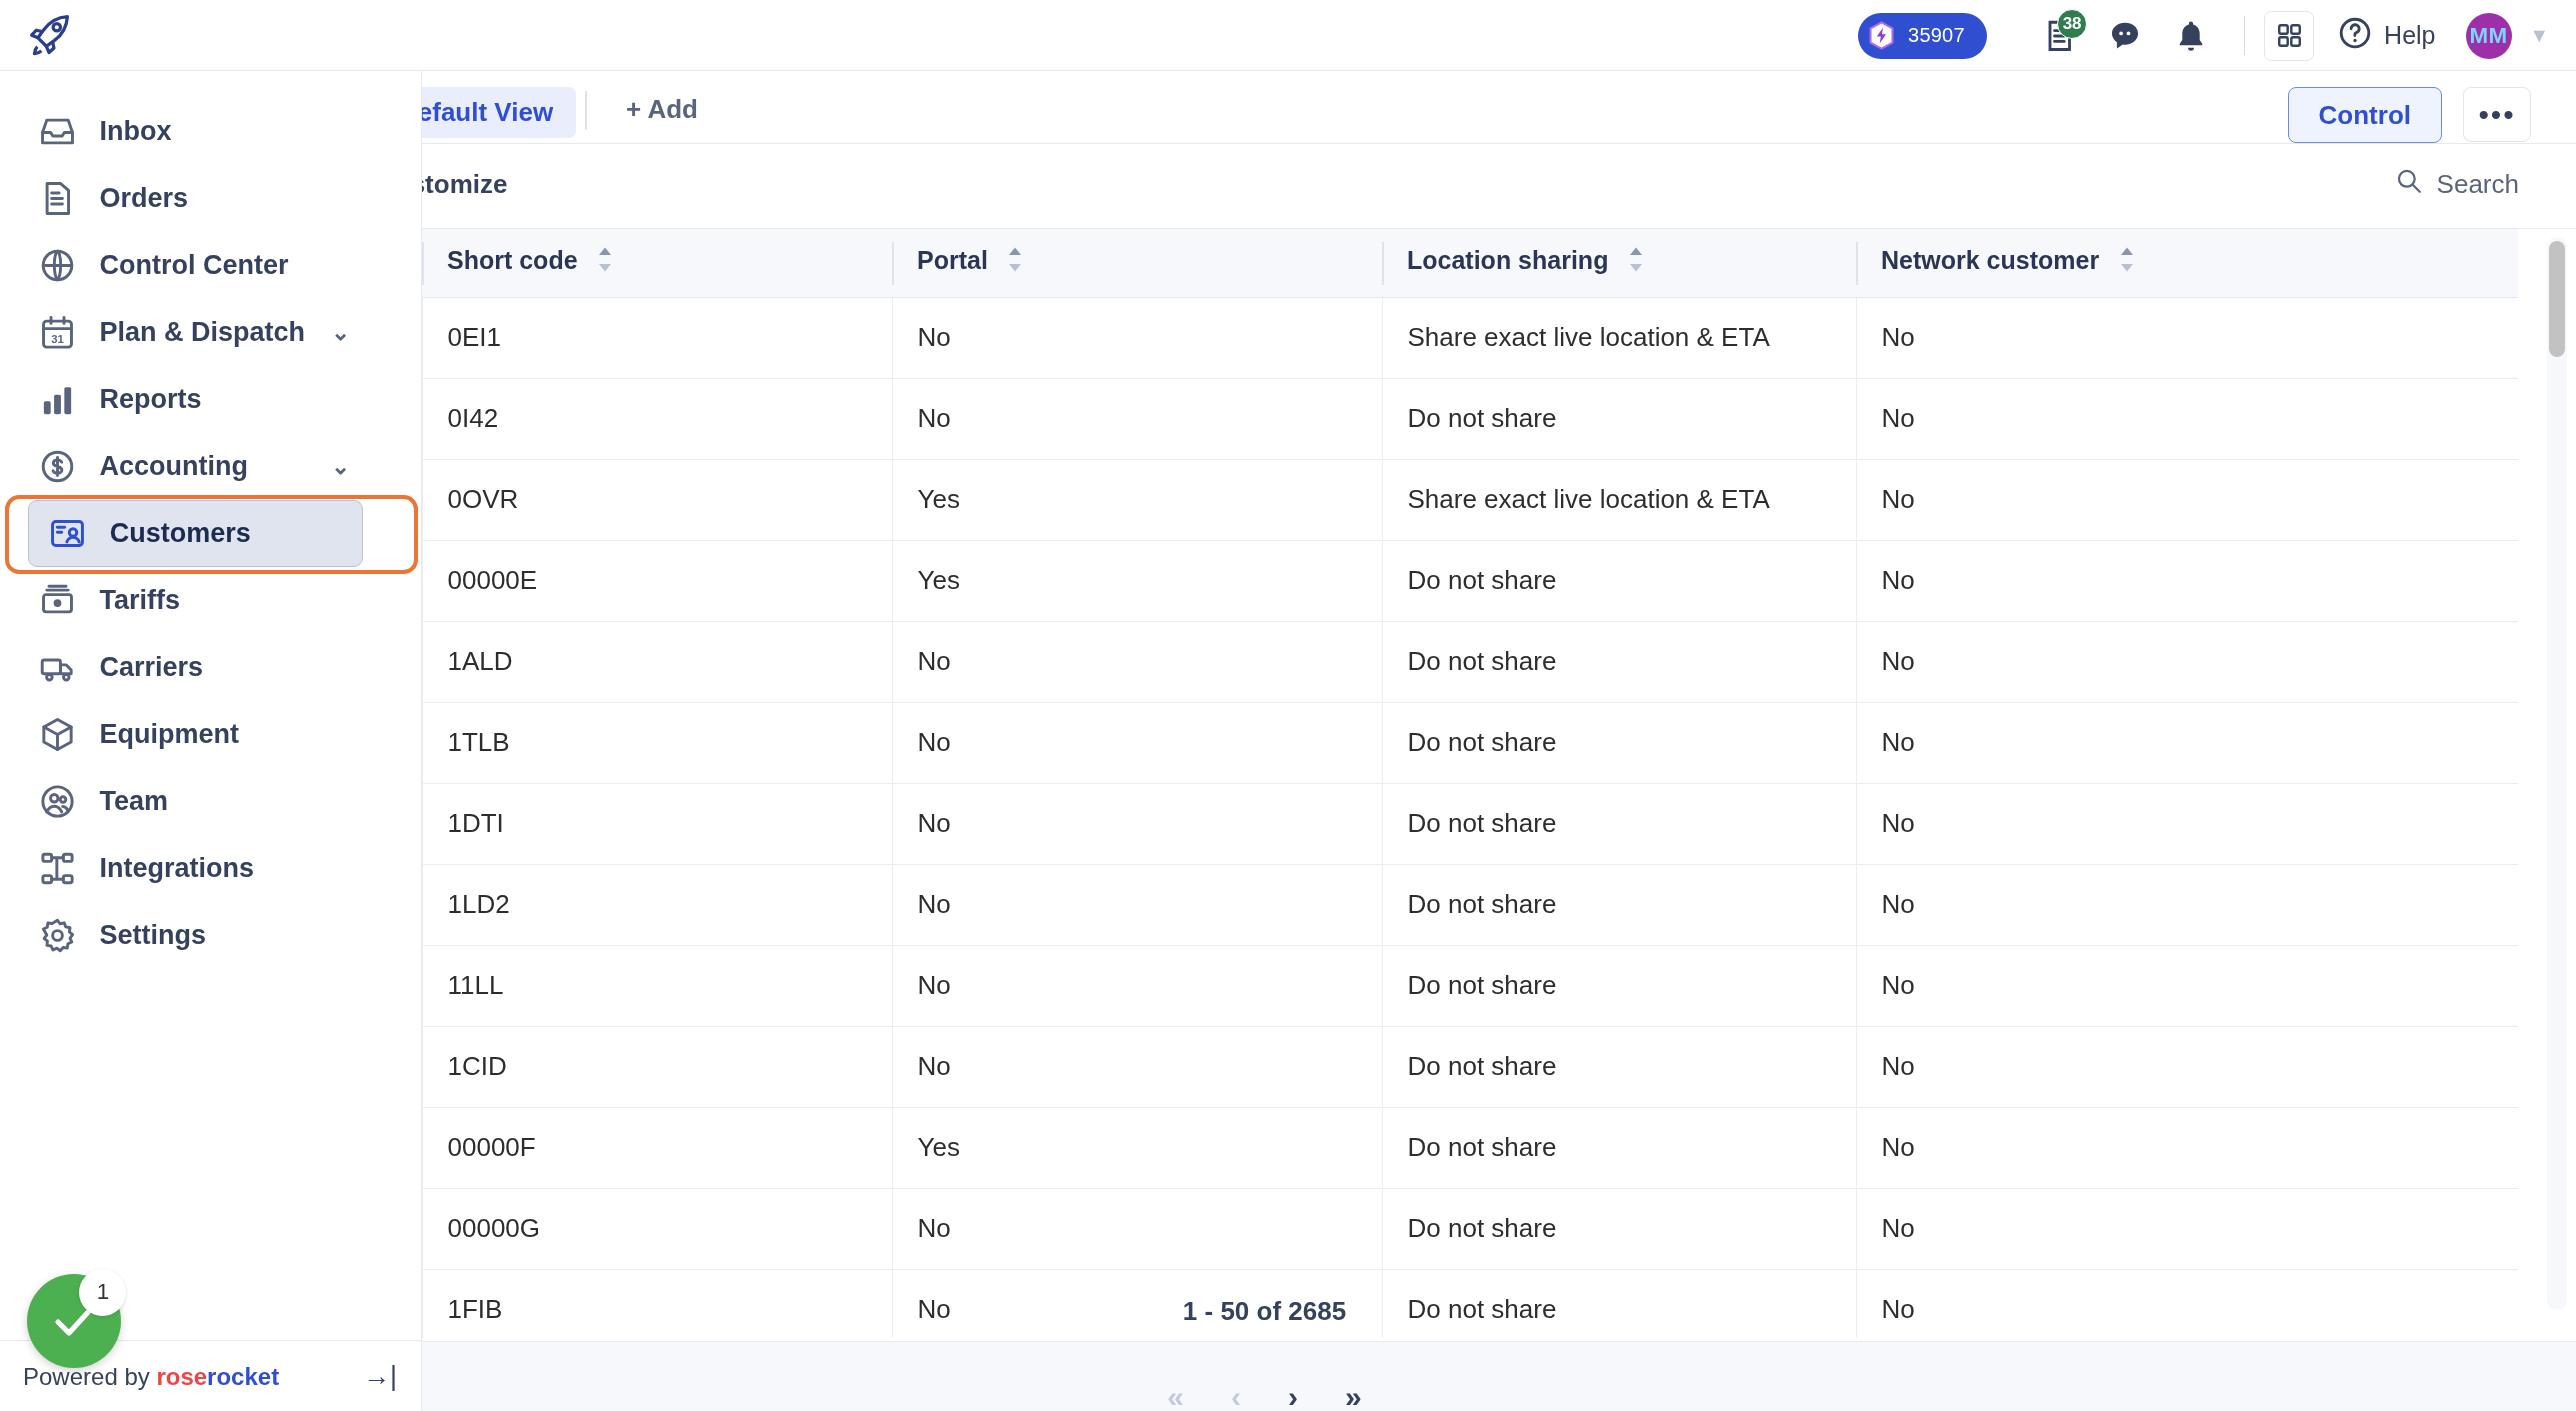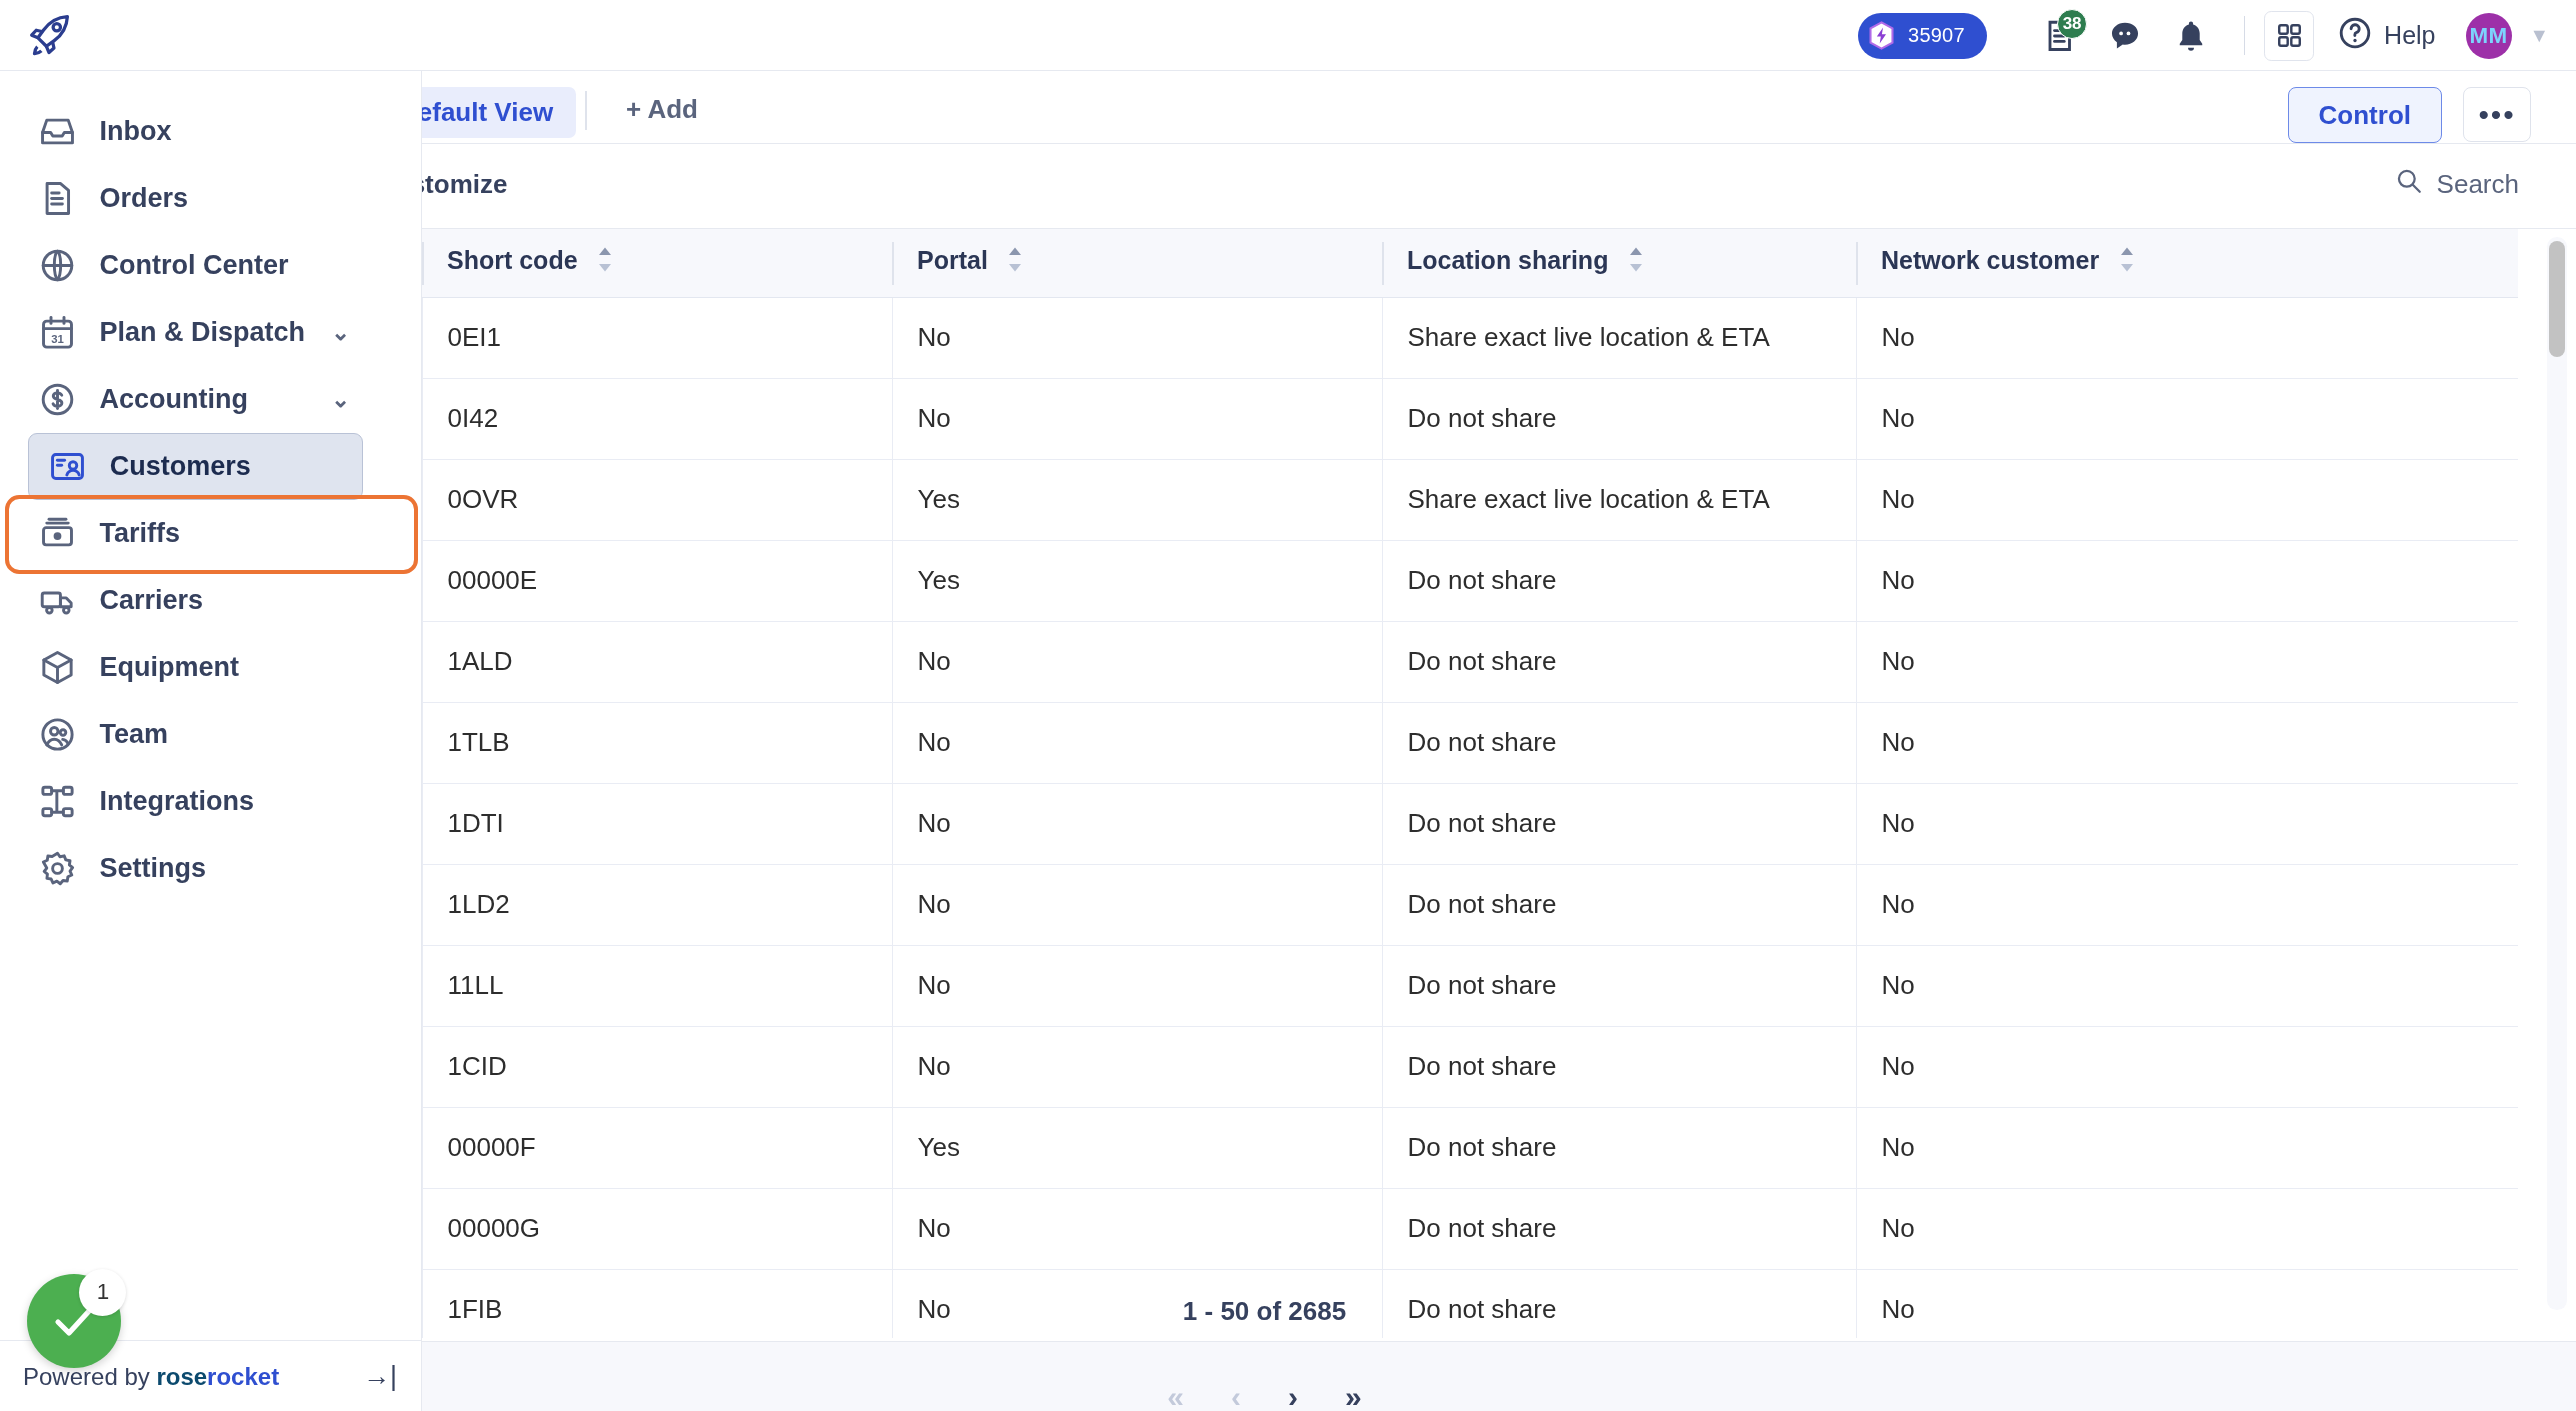--- a/index.html
+++ b/index.html
@@ -191,21 +191,21 @@
     border:4.5px solid #ec7434; border-radius:14.3px; z-index:60;
     pointer-events:none;
   }
 
   .side-footer {
     position:absolute; left:0; bottom:0; width:422px; height:72px;
     border-top:0.9px solid #e6e9f0; display:flex; align-items:center;
     padding-left:23px;
   }
   .powered { font-size:24px; color:#36415e; }
-  .powered b { color:#0c4a6e; }
+  .powered b { color:#ef4444; }
   .powered i { color:#2f4fd0; font-style:normal; font-weight:700; }
   .collapse { position:absolute; right:25px; font-size:27px; color:#36415e; }
 
   .fab {
     position:absolute; left:27px; bottom:43px; width:94px; height:94px;
     border-radius:50%; background:#4caf50; z-index:70;
     display:flex; align-items:center; justify-content:center;
     box-shadow:0 2.7px 9px rgba(0,0,0,.18);
   }
   .fab-badge {
@@ -446,20 +446,30 @@
             <line x1="8" y1="2.8" x2="8" y2="6.4"></line>
             <line x1="16" y1="2.8" x2="16" y2="6.4"></line>
             <text x="12" y="18.4" font-size="7" font-family="Liberation Sans, sans-serif" fill="#5a647d" stroke="none" text-anchor="middle">31</text>
           </svg>
         </span>
         <span>Plan &amp; Dispatch</span>
         <span class="chev">⌄</span>
       </div>
       <div class="nav-item">
         <span class="ico">
+          <svg width="39" height="39" viewBox="0 0 24 24" fill="#5a647d">
+            <rect x="3.6" y="13" width="4.2" height="8" rx="1"></rect>
+            <rect x="9.9" y="9" width="4.2" height="12" rx="1"></rect>
+            <rect x="16.2" y="4.4" width="4.2" height="16.6" rx="1"></rect>
+          </svg>
+        </span>
+        <span>Reports</span>
+      </div>
+      <div class="nav-item">
+        <span class="ico">
           <svg width="39" height="39" viewBox="0 0 24 24" fill="none" stroke="#5a647d" stroke-width="1.8" stroke-linecap="round" stroke-linejoin="round">
             <circle cx="12" cy="12" r="8.8"></circle>
             <path d="M14.6 9.3c-.5-.9-1.5-1.4-2.6-1.4-1.5 0-2.6.8-2.6 2s1 1.7 2.6 2.1 2.7 1 2.7 2.2-1.2 2-2.7 2c-1.2 0-2.2-.5-2.7-1.5M12 6.5v11"></path>
           </svg>
         </span>
         <span>Accounting</span>
         <span class="chev">⌄</span>
       </div>
       <div class="nav-item active">
         <span class="ico">

